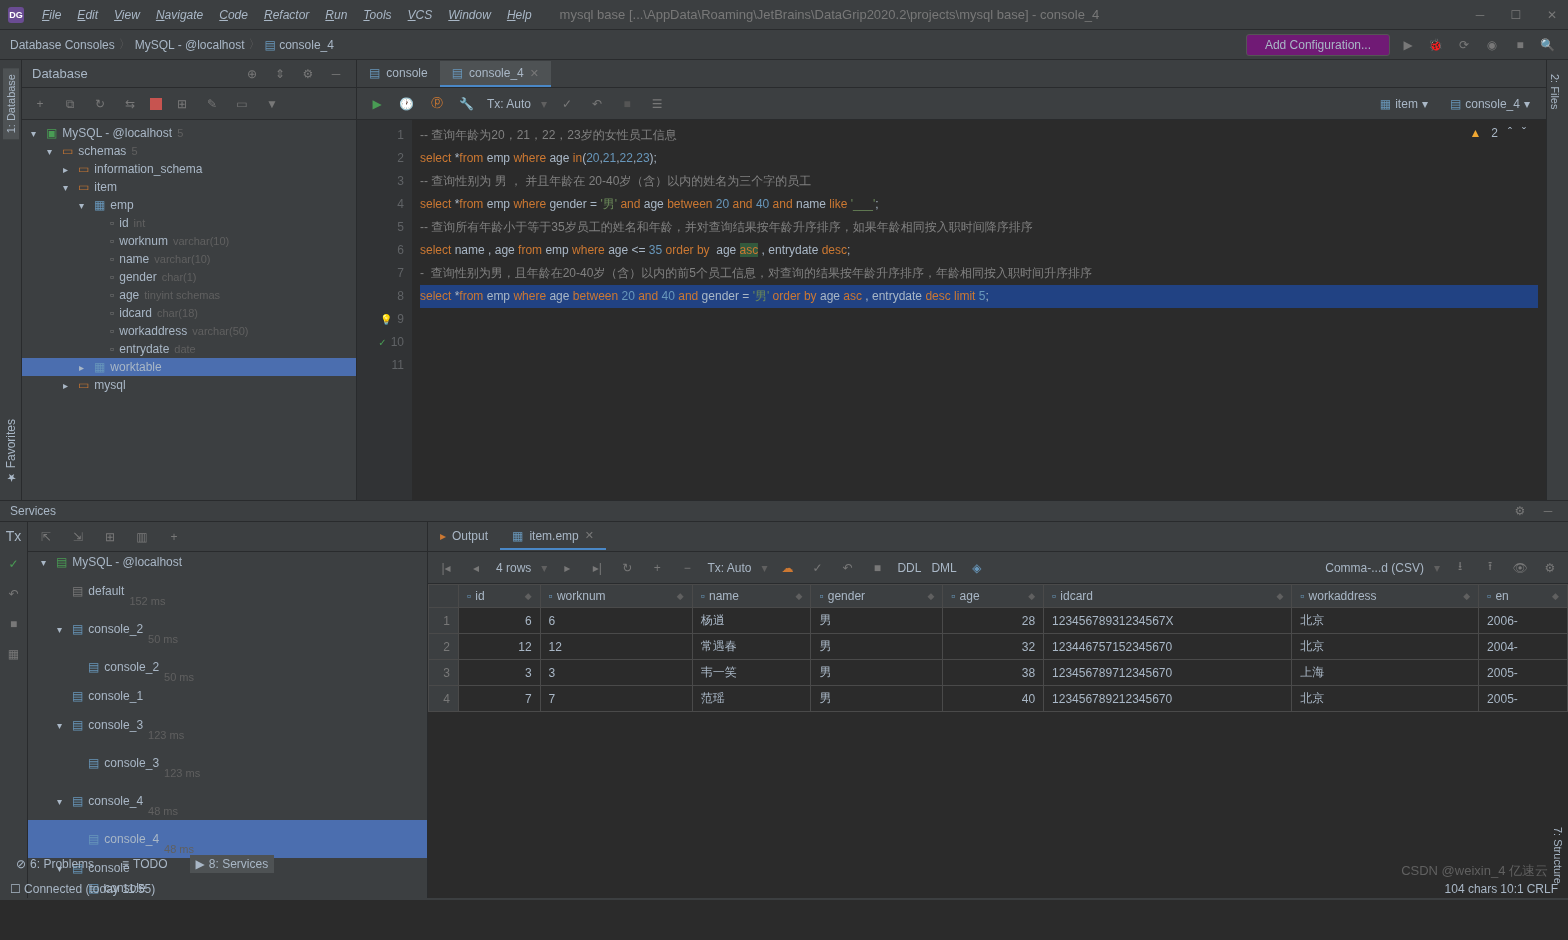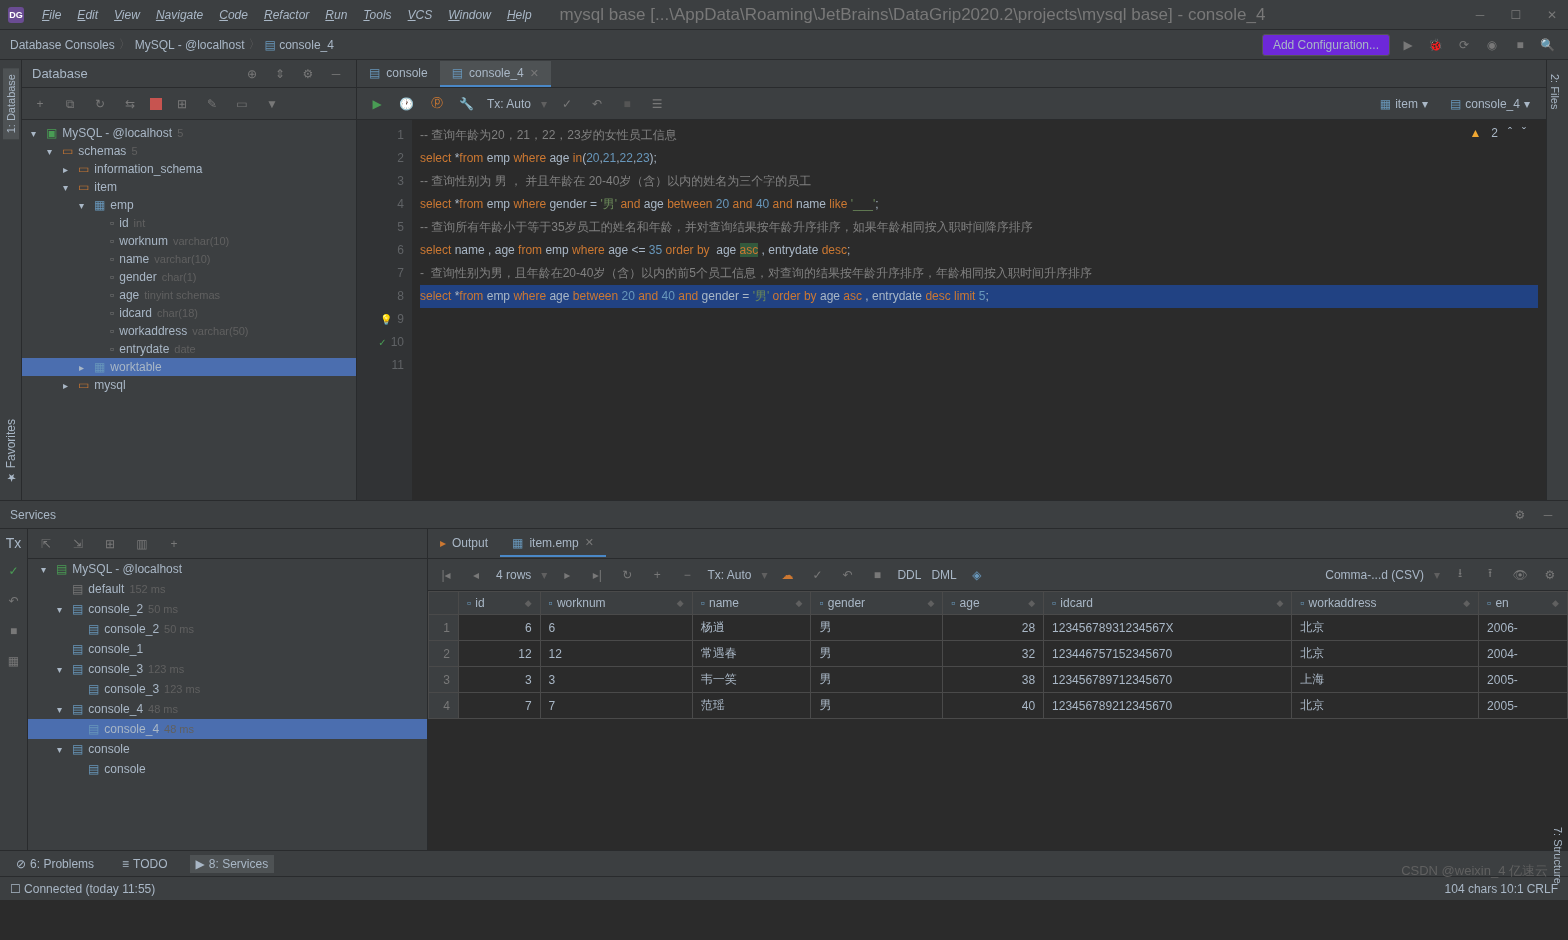--- a/index.html
+++ b/index.html
@@ -1,29 +1,29 @@
 <!DOCTYPE html>
 <html><head>
 <meta charset="utf-8">
 <style>
 * { margin:0; padding:0; box-sizing:border-box; font-family:'Segoe UI',Arial,sans-serif; font-size:12px; }
 body { background:#2b2b2b; color:#a9b7c6; width:1568px; height:940px; overflow:hidden; position:relative; }
 .titlebar { height:30px; background:#3c3f41; display:flex; align-items:center; padding:0 8px; border-bottom:1px solid #292b2d; }
 .app-icon { width:16px; height:16px; background:#6a4c93; border-radius:3px; margin-right:10px; display:flex; align-items:center; justify-content:center; color:#fff; font-size:9px; font-weight:bold; }
 .menu-item { padding:4px 8px; cursor:pointer;font-style:italic; }
 .menu-item u { text-decoration:underline; }
-.title-text { margin-left:20px; color:#787878; font-size:17px; }
+.title-text { margin-left:20px; color:#787878; font-size:13px; }
 .win-controls { margin-left:auto; display:flex; gap:20px; }
 .win-btn { width:16px; height:16px; color:#787878; cursor:pointer; display:flex; align-items:center; justify-content:center; }
 .toolbar-row { height:30px; background:#3c3f41; display:flex; align-items:center; padding:0 10px; border-bottom:1px solid #292b2d; }
 .breadcrumb { display:flex; align-items:center; gap:4px; }
 .bc-item { color:#a9b7c6; }
 .bc-sep { color:#606060; }
 .toolbar-right { margin-left:auto; display:flex; gap:8px; align-items:center; }
-.combo { background:#6d28d9; border:1px solid #555; padding:3px 10px; border-radius:3px; }
+.combo { background:#701a75; border:1px solid #555; padding:3px 18px; border-radius:3px; }
 .tool-icon { width:20px; height:20px; color:#787878; display:flex; align-items:center; justify-content:center; cursor:pointer; }
 .main-area { display:flex; height:440px; }
 .left-bar { width:22px; background:#3c3f41; border-right:1px solid #292b2d; display:flex; flex-direction:column; align-items:center; padding-top:8px; gap:10px; }
 .vtab { writing-mode:vertical-rl; transform:rotate(180deg); padding:6px 2px; font-size:11px; color:#a9b7c6; }
 .vtab.active { background:#4e5254; }
 .db-panel { width:335px; background:#3c3f41; border-right:1px solid #292b2d; display:flex; flex-direction:column; }
 .panel-header { height:28px; display:flex; align-items:center; padding:0 10px; border-bottom:1px solid #292b2d; }
 .panel-title { font-size:13px; }
 .panel-tools { margin-left:auto; display:flex; gap:8px; }
 .db-toolbar { height:32px; display:flex; align-items:center; padding:0 8px; gap:10px; border-bottom:1px solid #292b2d; }
@@ -65,21 +65,21 @@
 .editor-status { margin-left:auto; display:flex; gap:10px; align-items:center; }
 .status-combo { display:flex; gap:4px; align-items:center; padding:2px 6px; }
 .services-panel { height:350px; background:#3c3f41; border-top:1px solid #292b2d; display:flex; flex-direction:column; }
 .svc-header { height:28px; display:flex; align-items:center; padding:0 10px; border-bottom:1px solid #292b2d; }
 .svc-body { flex:1; display:flex; }
 .svc-left-tools { width:28px; background:#3c3f41; border-right:1px solid #292b2d; display:flex; flex-direction:column; align-items:center; padding:6px 0; gap:10px; }
 .svc-tree { width:400px; background:#3c3f41; border-right:1px solid #292b2d; overflow:auto; }
 .svc-tree-toolbar { height:30px; display:flex; align-items:center; padding:0 8px; gap:12px; border-bottom:1px solid #292b2d; }
 .svc-tree-item { display:flex; align-items:center; padding:3px 8px; gap:5px; cursor:pointer; }
 .svc-tree-item.selected { background:#4b6eaf; }
-.timing { color:#606060; font-size:11px; }
+.timing { color:#606060; font-size:11px;margin-top:20px; }
 .svc-results { flex:1; display:flex; flex-direction:column; background:#2b2b2b; }
 .result-tabs { height:30px; background:#3c3f41; display:flex; align-items:center; border-bottom:1px solid #292b2d; }
 .rtab { padding:5px 12px; display:flex; align-items:center; gap:6px; cursor:pointer; border-bottom:2px solid transparent; }
 .rtab.active { border-bottom:2px solid #4a88c7; }
 .result-toolbar { height:32px; background:#3c3f41; display:flex; align-items:center; padding:0 8px; gap:10px; border-bottom:1px solid #292b2d; }
 .result-grid { flex:1; overflow:auto; }
 table { border-collapse:collapse; width:100%; }
 th,td { border:1px solid #4a4a4a; padding:4px 8px; text-align:left; font-size:12px; }
 th { background:#3c3f41; font-weight:normal; }
 .row-num { background:#3c3f41; text-align:right; width:30px; color:#787878; }

